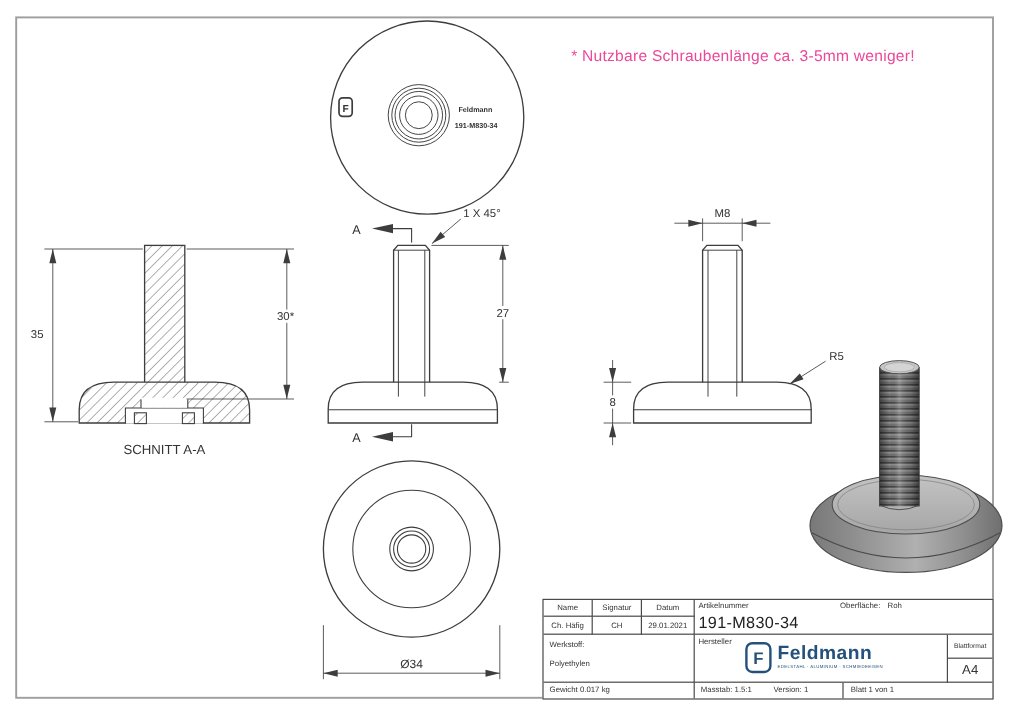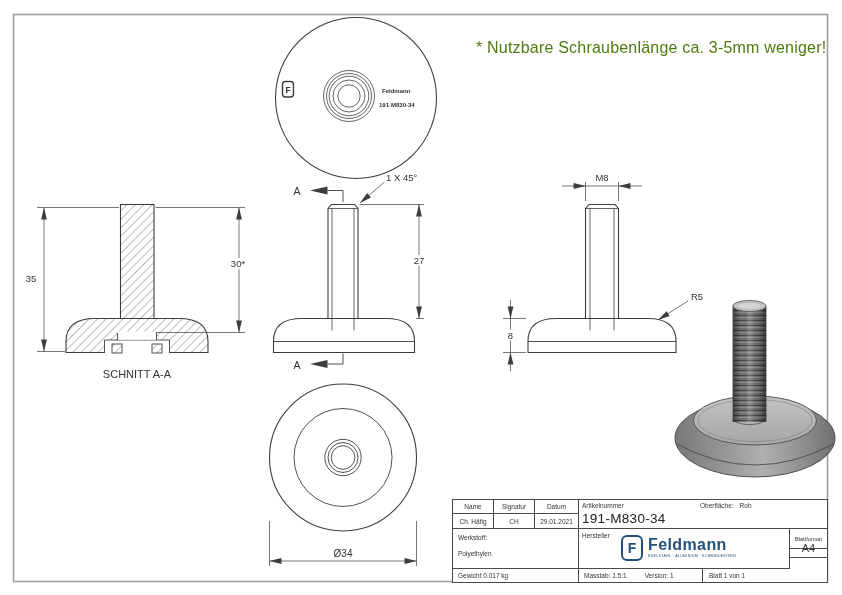--- a/index.html
+++ b/index.html
@@ -1,20 +1,20 @@
 <!DOCTYPE html>
 <html><head>
 <meta charset="utf-8">
 <style>
   *{margin:0;padding:0;box-sizing:border-box}
   html,body{width:842px;height:595px;background:#fff;font-family:"Liberation Sans",sans-serif;position:relative;overflow:hidden}
   .abs{position:absolute}
   #drawing{position:absolute;left:0;top:0}
   #drawing text{font-family:"Liberation Sans",sans-serif;fill:#333}
-  .note{position:absolute;left:476px;top:39px;font-size:16px;color:#4d7c0f;letter-spacing:.2px}
+  .note{position:absolute;left:476px;top:39px;font-size:13px;color:#ec4899;letter-spacing:.2px}
   .tb{position:absolute;left:452px;top:499px;width:376px;height:84px;border:1px solid #4a4a4a;background:#fff}
   .cell{position:absolute;color:#333;font-size:6.5px;display:flex;align-items:center;justify-content:center;overflow:hidden}
   .bR{border-right:1px solid #4a4a4a}
   .bB{border-bottom:1px solid #4a4a4a}
   .leftAlign{justify-content:flex-start}
   .blue{color:#24517c}
 </style>
 </head>
 <body>
 
@@ -221,21 +221,21 @@
         <span class="blue" style="font-size:14px;font-weight:bold">F</span>
       </div>
       <div>
         <div class="blue" style="font-size:16px;font-weight:bold;letter-spacing:.4px;line-height:1">Feldmann</div>
         <div class="blue" style="font-size:3.6px;letter-spacing:.3px;line-height:1.5;margin-top:1px;white-space:nowrap">EDELSTAHL · ALUMINIUM · SCHMIEDEEISEN</div>
       </div>
     </div>
   </div>
 
   <div class="cell bB" style="left:337px;top:29px;width:37px;height:20px;font-size:5.6px">Blattformat</div>
-  <div class="cell bB" style="left:337px;top:38px;width:37px;height:20px;font-size:11px">A4</div>
+  <div class="cell bB" style="left:337px;top:49px;width:37px;height:20px;font-size:11px">A4</div>
 
   <div class="cell bR leftAlign" style="left:0;top:69px;width:126px;height:13px;padding-left:5px">Gewicht 0.017 kg</div>
   <div class="cell bR leftAlign" style="left:126px;top:69px;width:124px;height:13px;padding-left:5px">
     <span>Masstab: 1.5:1</span>
     <span style="margin-left:18px">Version: 1</span>
   </div>
   <div class="cell leftAlign" style="left:250px;top:69px;width:124px;height:13px;padding-left:6px">Blatt 1 von 1</div>
 </div>
 
 </body></html>

